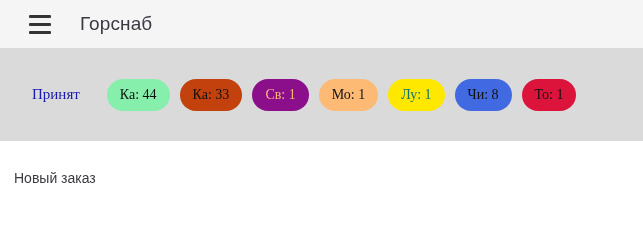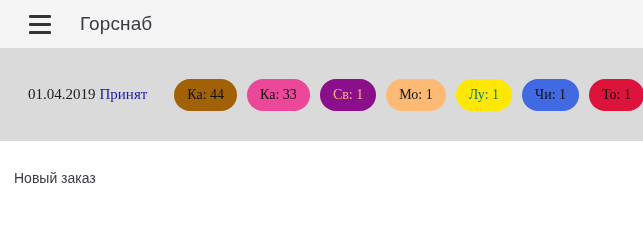--- a/index.html
+++ b/index.html
@@ -142,30 +142,29 @@
     <div class="hamburger">
       <span></span>
       <span></span>
       <span></span>
     </div>
     <div class="app-title">Горснаб</div>
   </div>
 
   <div class="order-band">
     <div class="order-meta">
-      <span class="order-date">01.04.2019</span>
       <span class="order-status">Принят</span>
     </div>
     <div class="chips">
-      <span class="chip" style="background: #a16207; color: rgb(17, 17, 17);">Ка: 44</span>
-      <span class="chip" style="background: #ec4899; color: rgb(17, 17, 17);">Ка: 33</span>
+      <span class="chip" style="background: #86efac; color: rgb(17, 17, 17);">Ка: 44</span>
+      <span class="chip" style="background: #c2410c; color: rgb(17, 17, 17);">Ка: 33</span>
       <span class="chip" style="background: rgb(139, 14, 139); color: #fdba74;">Св: 1</span>
       <span class="chip" style="background: #fdba74; color: rgb(17, 17, 17);">Мо: 1</span>
       <span class="chip" style="background: rgb(255, 232, 0); color: #0f766e;">Лу: 1</span>
-      <span class="chip" style="background: rgb(65, 105, 225); color: rgb(17, 17, 17);">Чи: 1</span>
+      <span class="chip" style="background: rgb(65, 105, 225); color: rgb(17, 17, 17);">Чи: 8</span>
       <span class="chip" style="background: rgb(220, 20, 60); color: rgb(17, 17, 17);">То: 1</span>
     </div>
   </div>
 
   <div class="footer">
     <span class="new-order">Новый заказ</span>
   </div>
 
 </div>
 

